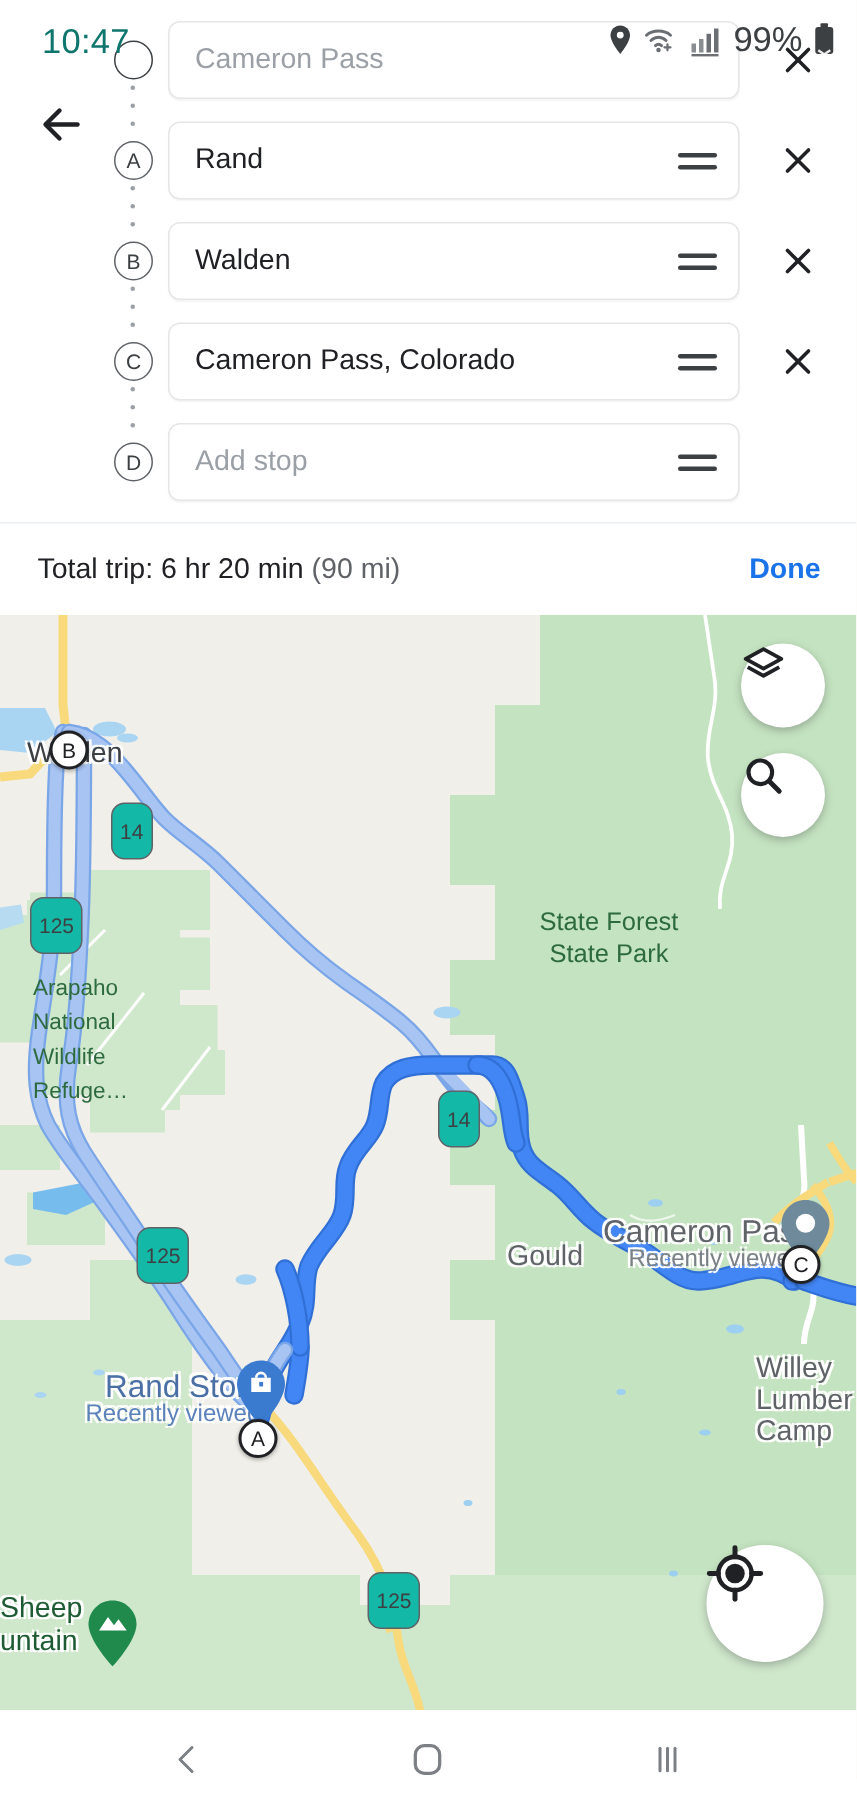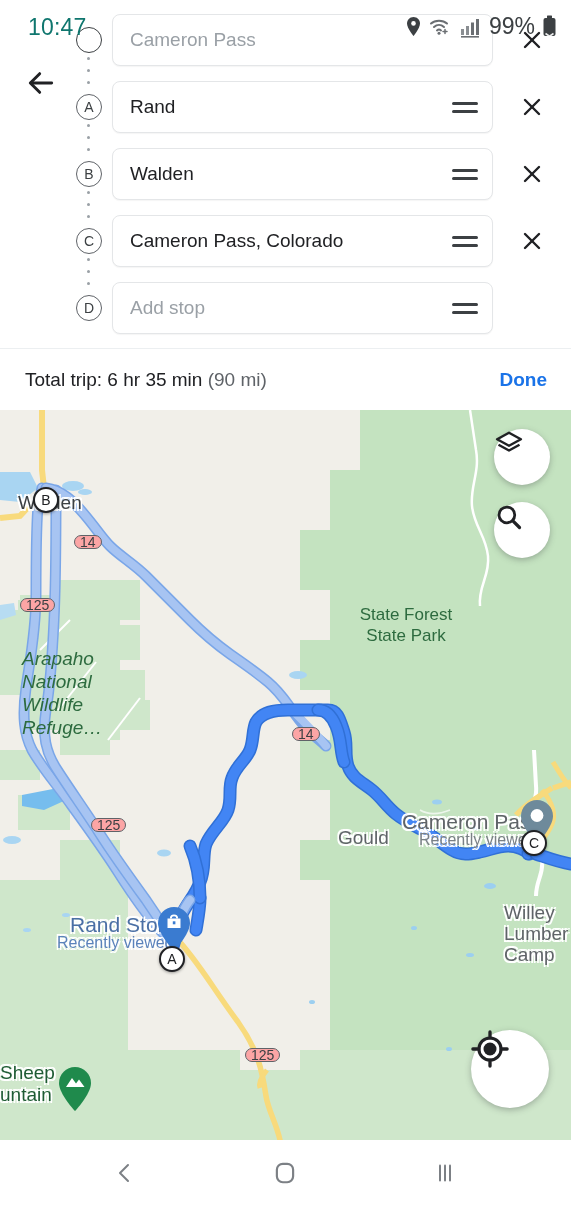--- a/index.html
+++ b/index.html
@@ -94,34 +94,34 @@
     position: absolute; left: 0; top: 410px; width: 571px; height: 730px;
     background: #f1efe9; overflow: hidden; z-index: 10;
   }
   .map svg { position:absolute; left:0; top:0; }
 
   .maplabel { position: absolute; pointer-events: none; white-space: pre; }
   .lbl-park {
     color:#2d6b3f; font-size:17px; text-align:center; line-height:21px;
   }
   .lbl-refuge {
-    color:#2d6b3f; font-size:19px; font-style: italic; line-height: 23px;
+    color:#2d6b3f; font-size:15px; line-height: 23px;
   }
   .lbl-town { color:#3c4043; font-size:19px; }
   .lbl-place { color:#5f6368; font-size:19px; }
   .lbl-poi-title { color:#5f6368; font-size:21px; }
   .lbl-poi-sub { color:#7a8086; font-size:16px; }
   .lbl-store-title { color:#4a6fa5; font-size:21px; }
   .lbl-store-sub { color:#5b82bb; font-size:16px; }
   .lbl-mtn { color:#1e5b34; font-size:19px; line-height:22px; }
   .halo { text-shadow: -1.6px -1.6px 0 #fff, 1.6px -1.6px 0 #fff, -1.6px 1.6px 0 #fff, 1.6px 1.6px 0 #fff, 0 0 3px #fff; }
 
   .shield {
-    position:absolute; background:#fca5a5; border:1.5px solid #5f6368;
-    border-radius: 9px; height: 14px; display:flex; align-items:center;
+    position:absolute; background:#14b8a6; border:1.5px solid #5f6368;
+    border-radius: 9px; height: 38px; display:flex; align-items:center;
     justify-content:center; font-size:14px; color:#3c4043; padding: 0 5px;
   }
 
   .wp {
     position:absolute; width:26px; height:26px; border-radius:50%;
     background:#fff; border:2px solid #202124;
     display:flex; align-items:center; justify-content:center;
     font-size:14px; color:#202124; font-weight:500;
     box-shadow: 0 1px 3px rgba(0,0,0,.35);
   }
@@ -482,21 +482,21 @@
         <div class="drag">
             <span></span>
             <span></span>
           </div>
       </div>
     </div>
   </div>
 
   <div class="summary">
     <div class="total">
-      <span>Total trip: 6 hr 35 min</span>
+      <span>Total trip: 6 hr 20 min</span>
       <span class="mi">(90 mi)</span>
     </div>
     <div class="done">Done</div>
   </div>
 
   <div class="statusbar">
     <div class="status-time">10:47</div>
     <div class="status-right">
       <svg class="ic" width="17" height="22" viewBox="0 0 17 22">
         <path d="M8.5 1 C4.9 1 2 3.9 2 7.5 C2 12.1 8.5 20 8.5 20 C8.5 20 15 12.1 15 7.5 C15 3.9 12.1 1 8.5 1 Z" fill="#3c4043"></path>

